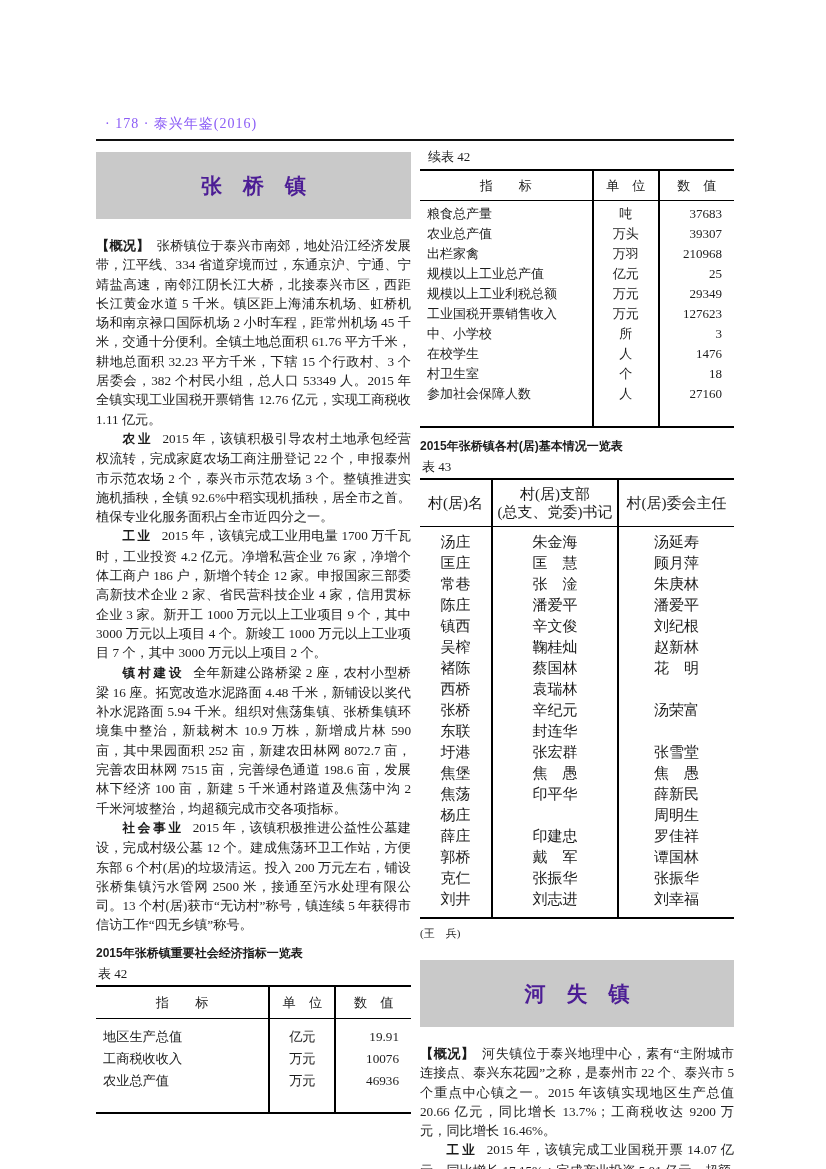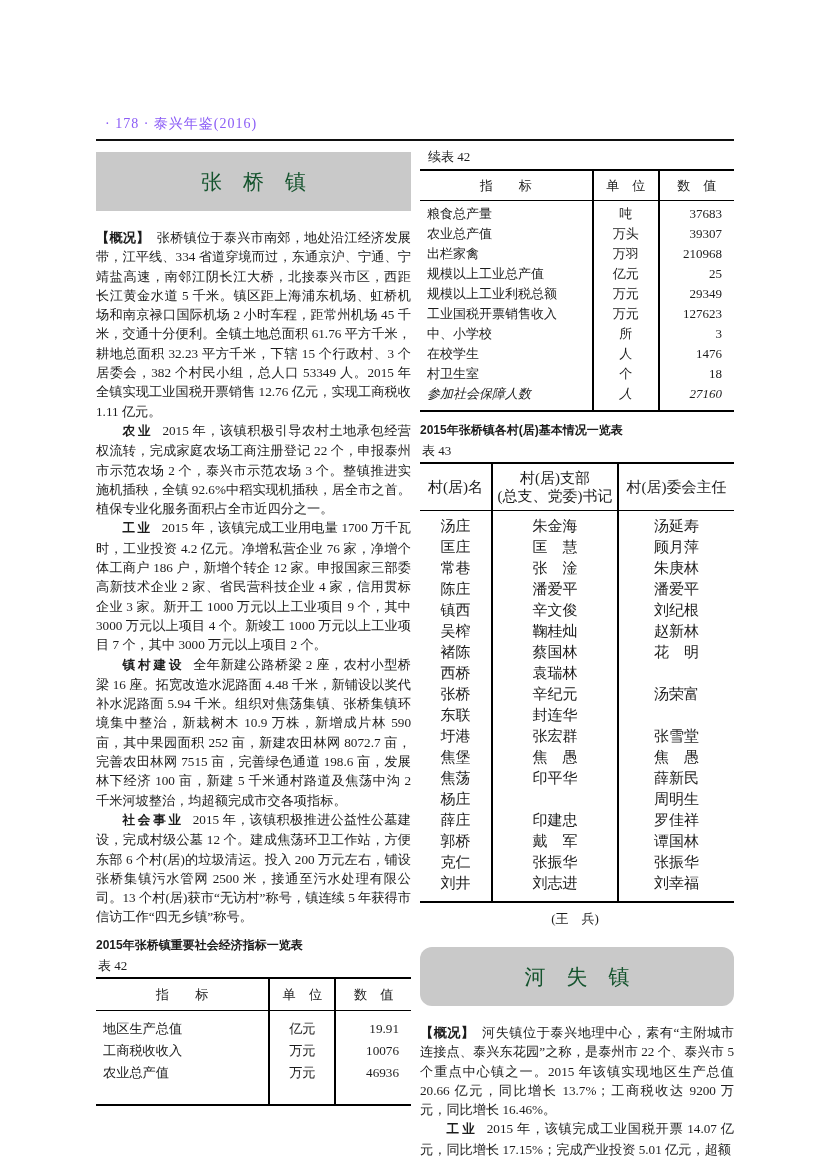--- a/index.html
+++ b/index.html
@@ -18,24 +18,24 @@
     font-size:14px;letter-spacing:1px;color:#8b5cf6;
   }
   .header-rule{
     position:absolute;left:96px;top:139px;width:638px;height:2px;background:#111;
   }
   .col{position:absolute;top:152px;width:315px;}
   .col-left{left:96px;}
   .col-right{left:420px;top:144px;width:314px;}
 
   .town-title-box{
-    height:59px;background:#c9c9c9;
+    height:67px;background:#c9c9c9;
     display:flex;align-items:center;justify-content:center;
     font-family:"Liberation Sans","DejaVu Sans",sans-serif;
-    font-weight:400;font-size:21px;color:#14532d;
+    font-weight:700;font-size:21px;color:#4c1d95;
     margin-bottom:17px;
   }
   .para{
     margin:0;font-size:13.2px;line-height:19.3px;
     text-align:justify;text-justify:inter-ideograph;
   }
   .para.indent{text-indent:2em;}
   .lbl-bracket{font-weight:700;margin-right:0.55em;}
   .lbl-runin{
     font-weight:700;letter-spacing:2.5px;margin-right:0.7em;
@@ -65,34 +65,34 @@
   td.val{text-align:right;padding-right:12px;}
 
   table.t42 tbody td{height:20px;margin-top:16px;}
   table.t42 tbody tr:first-child td{padding-top:8px;}
   table.t42 tbody tr:last-child td{padding-bottom:21px;}
 
   table.t42c{font-size:13px;}
   table.t42c th{padding:6px 0 5px;}
   table.t42c tbody td{height:17.4px;}
   table.t42c tbody tr:first-child td{padding-top:4px;}
-  table.t42c tbody tr:last-child td{padding-bottom:7px;font-style:italic;}
+  table.t42c tbody tr:last-child td{padding-bottom:23px;}
 
   table.t43{font-size:15px;}
   table.t43 th{padding:5px 0;line-height:18px;border-bottom:1.6px solid #000;}
   table.t43 td{text-align:center;height:16.2px;}
   table.t43 tbody tr:first-child td{padding-top:6px;}
   table.t43 tbody tr:last-child td{padding-bottom:8px;}
   .th-sub{line-height:18px;}
 
   .attribution{
-    text-align:center;padding-right:4px;margin:7px 0 0 0;
-    font-size:13px;
-  }
-  .heshi-box{margin-top:19px;border-radius:12px;}
+    text-align:left;padding-right:4px;margin:7px 0 0 0;
+    font-size:11px;
+  }
+  .heshi-box{margin-top:19px;}
 </style>
 </head>
 <body>
 
 <div class="page">
 
   <div class="page-header">· 178 · 泰兴年鉴(2016)</div>
   <div class="header-rule"></div>
 
   <div class="col col-left">

